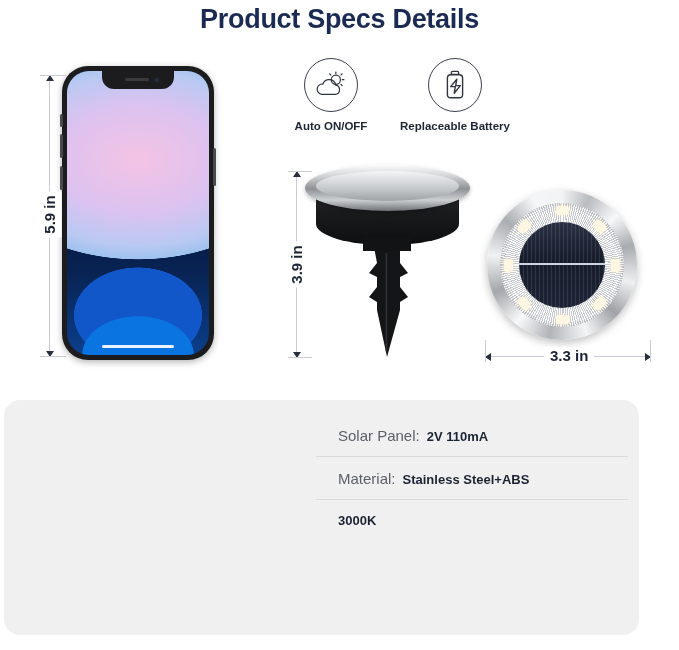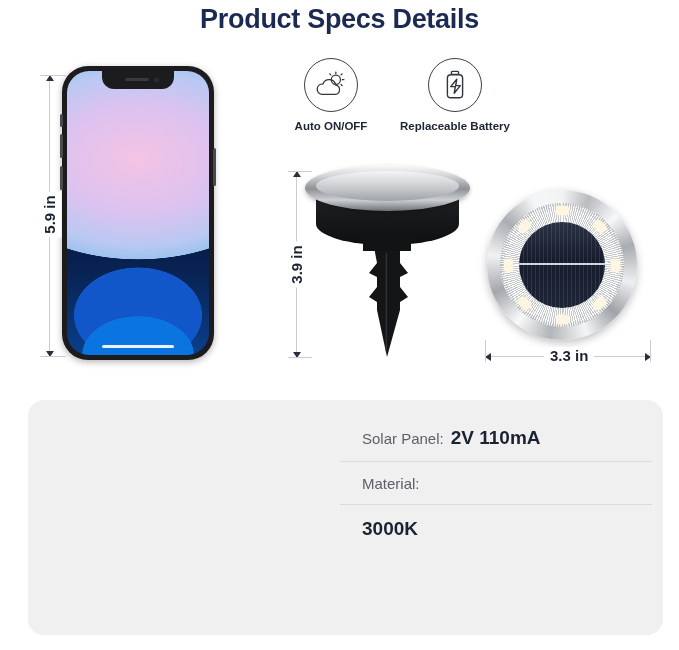--- a/index.html
+++ b/index.html
@@ -209,37 +209,37 @@
     width: 100%; height: 1.6px; background: #cfd6e2;
   }
   .led {
     position: absolute; width: 13px; height: 9px;
     background: #fdf6e3; border-radius: 3px;
     box-shadow: 0 0 3px rgba(255,240,200,.9);
   }
 
   
   .spec-panel {
-    position: absolute; left: 28px; top: 400px;
+    position: absolute; left: 4px; top: 400px;
     width: 635px; height: 235px;
     background: #f0f0f0;
     border-radius: 16px;
   }
   .spec-rows {
     position: absolute; left: 312px; top: 14px;
     width: 312px;
   }
   .spec-row {
     display: flex; align-items: baseline;
     padding: 13px 0 12px 22px;
     border-bottom: 1px solid #dcdcdc;
   }
   .spec-row:last-child { border-bottom: none; }
   .spec-label { font-size: 15px; color: #5d6069; margin-right: 7px; white-space: nowrap; }
-  .spec-value { font-size: 19px; font-weight: bold; color: #1b2333; white-space: nowrap; }
+  .spec-value { font-size: 13px; font-weight: bold; color: #1b2333; white-space: nowrap; }
 </style>
 </head>
 <body>
 
 <div class="page-title">Product Specs Details</div>
 
 <div class="features">
 
   <div class="feature">
     <div class="feature-circle">
@@ -334,18 +334,19 @@
 
 <div class="spec-panel">
 
   <div class="spec-rows">
     <div class="spec-row">
       <span class="spec-label">Solar Panel:</span>
       <span class="spec-value">2V 110mA</span>
     </div>
     <div class="spec-row">
       <span class="spec-label">Material:</span>
+      <span class="spec-value">Stainless Steel+ABS</span>
     </div>
     <div class="spec-row">
       <span class="spec-value">3000K</span>
     </div>
   </div>
 </div>
 
 </body></html>

